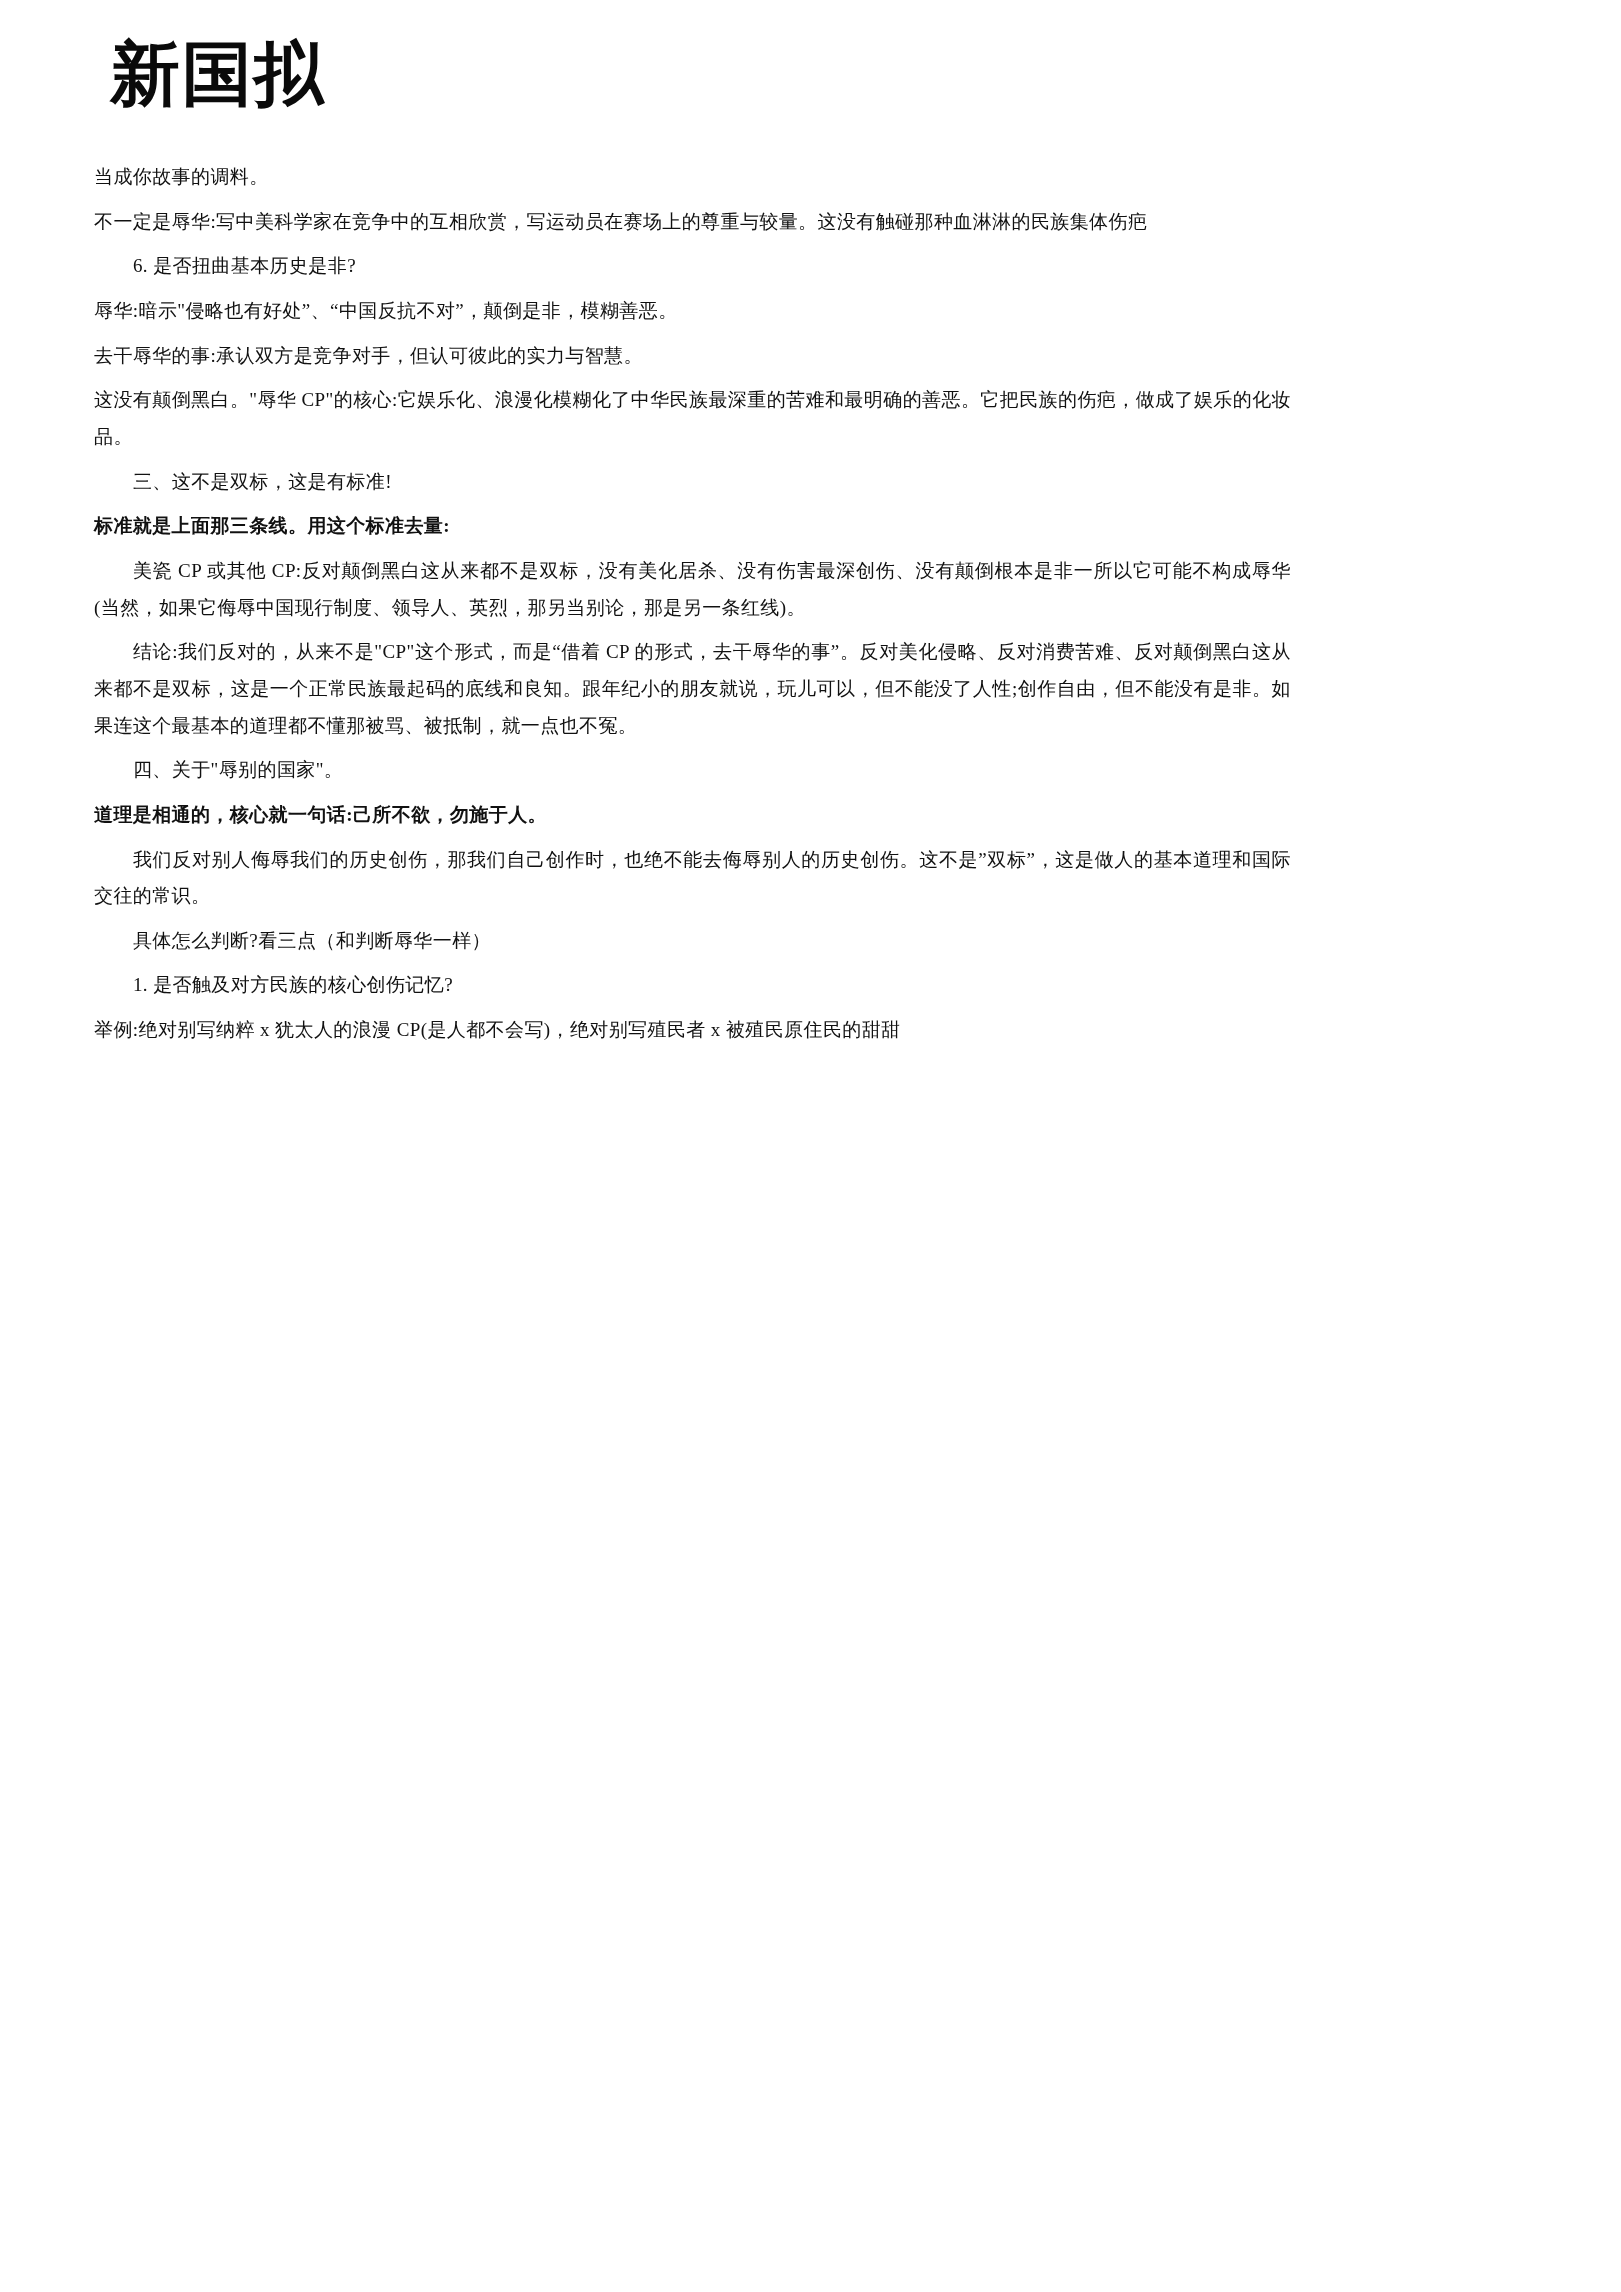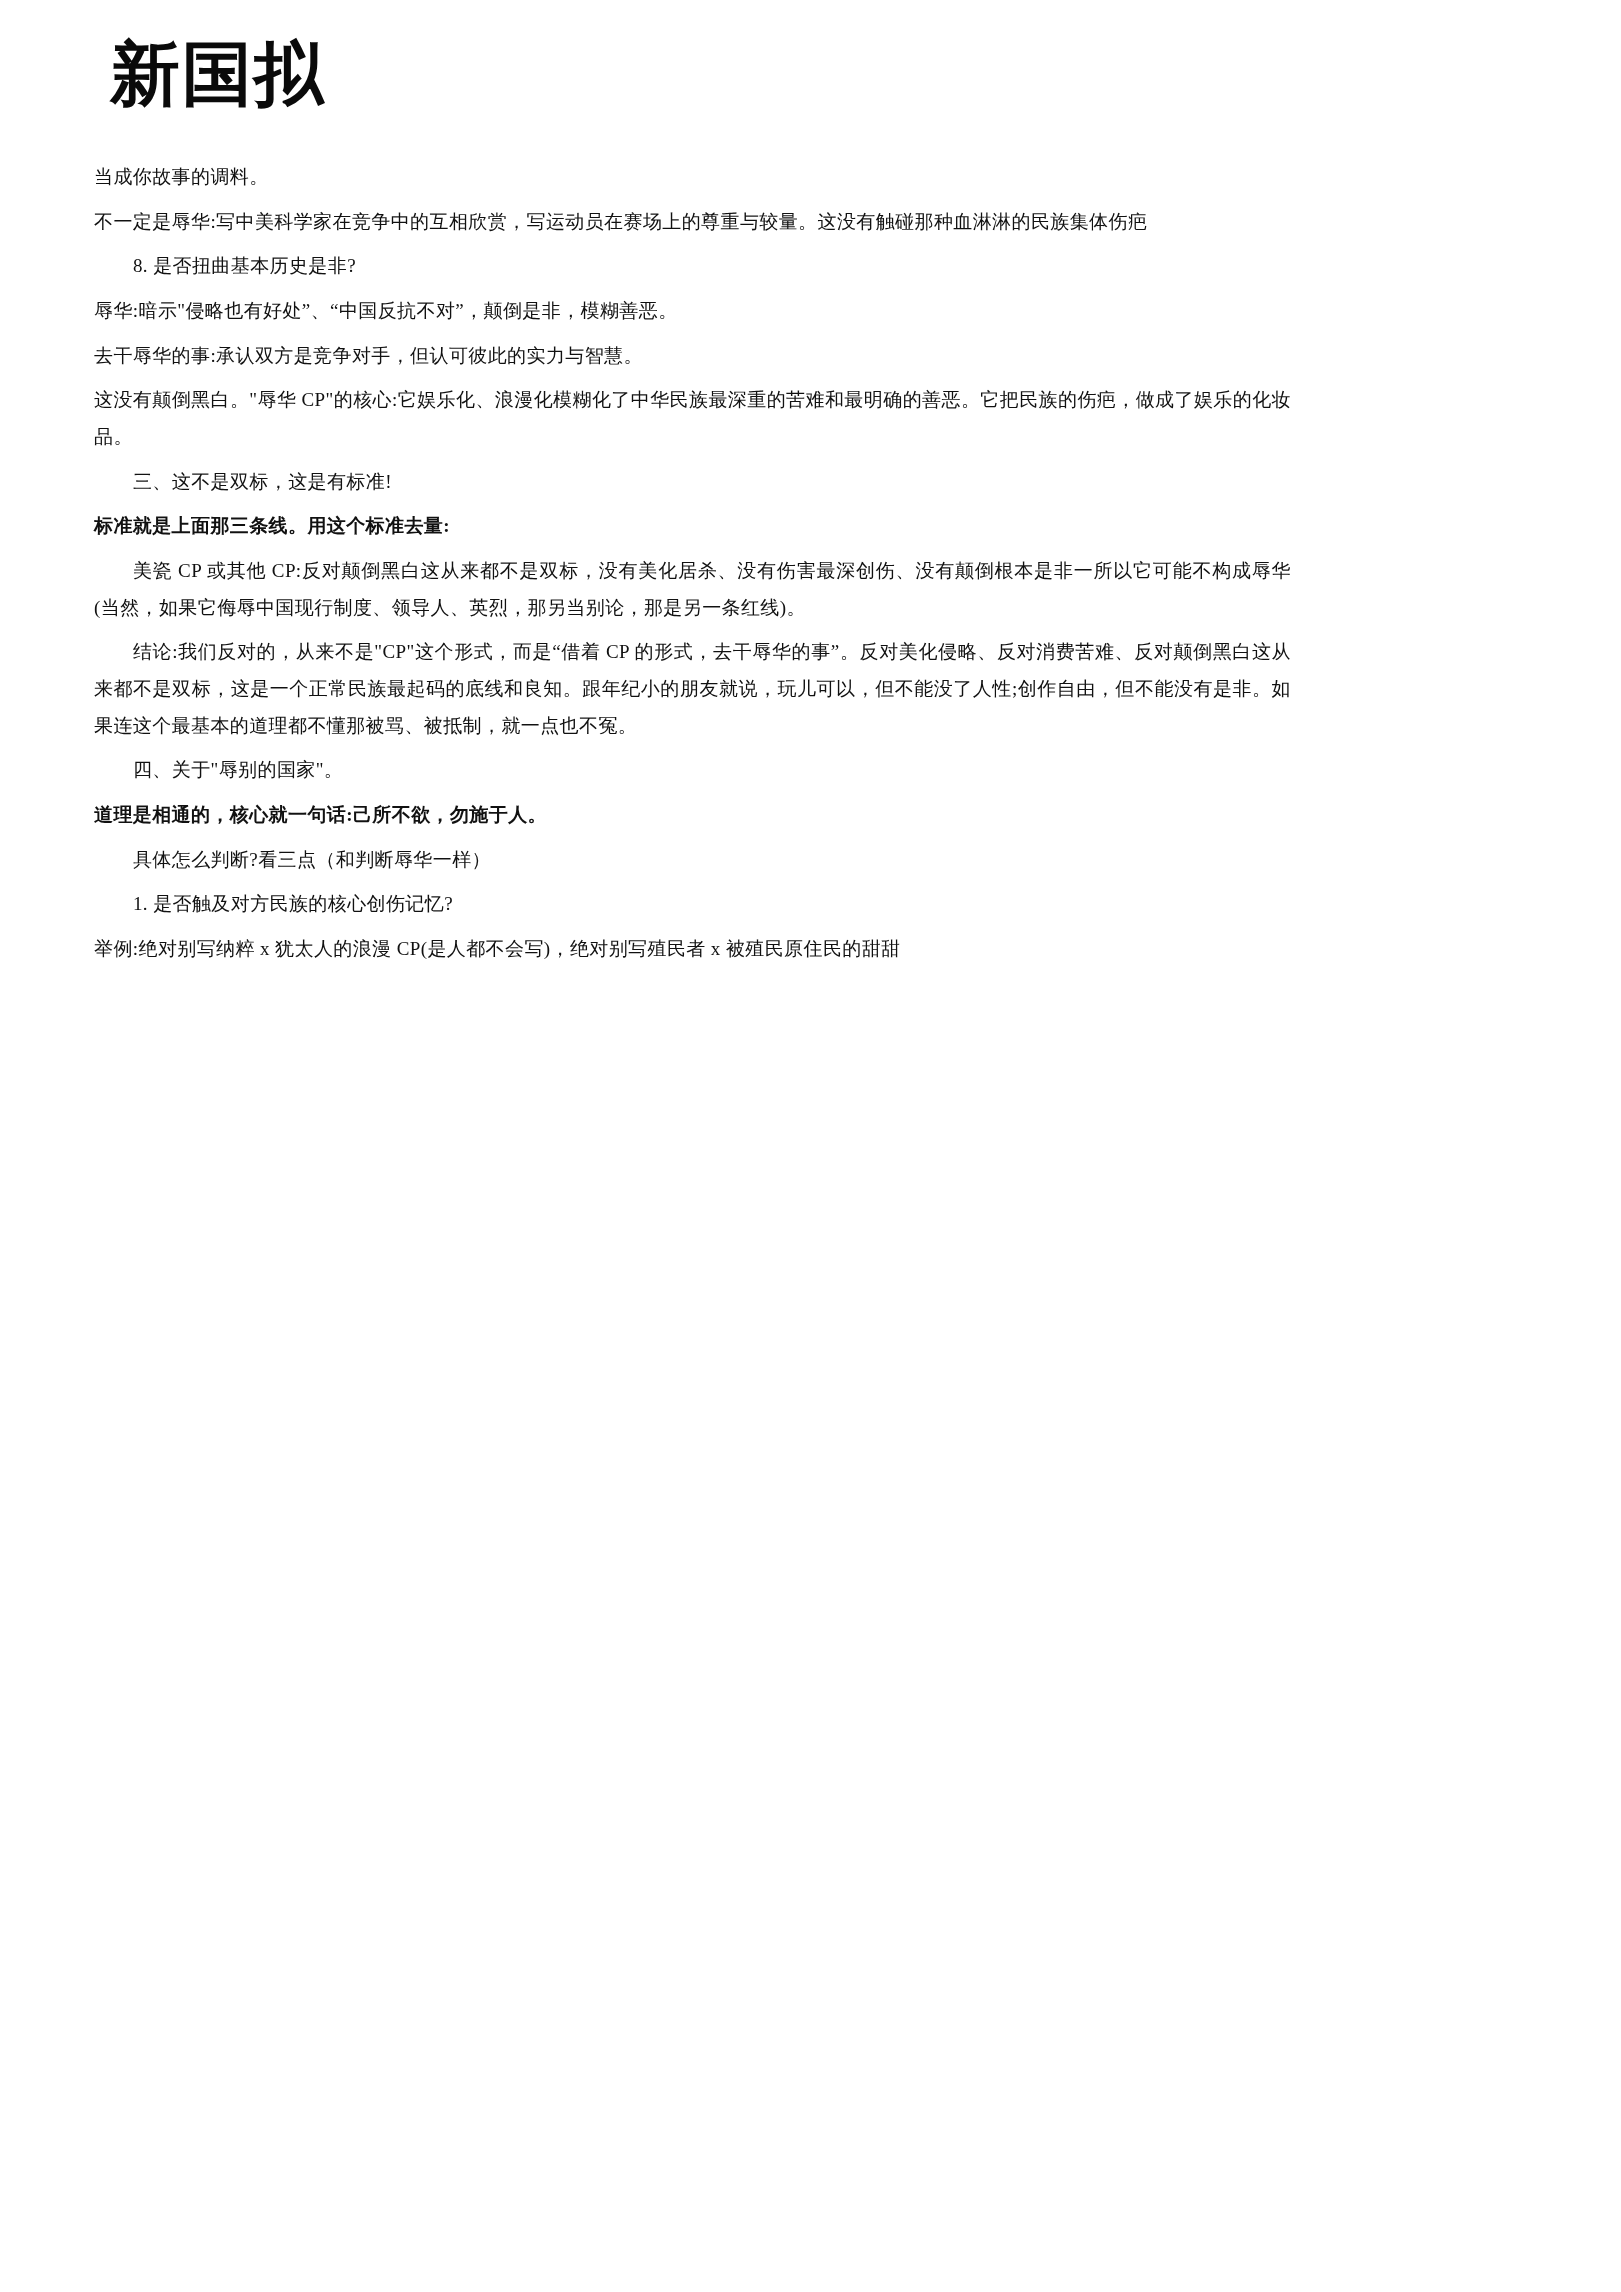--- a/index.html
+++ b/index.html
@@ -49,29 +49,30 @@
 </head>
 <body>
 
 <div class="page">
 
   <div class="doc-title">新国拟</div>
 
   <div class="body-block">
     <p>当成你故事的调料。</p>
     <p>不一定是辱华:写中美科学家在竞争中的互相欣赏，写运动员在赛场上的尊重与较量。这没有触碰那种血淋淋的民族集体伤疤</p>
-    <p class="indent">8. 是否扭曲基本历史是非?</p>
+    <p class="indent">6. 是否扭曲基本历史是非?</p>
     <p>辱华:暗示"侵略也有好处”、“中国反抗不对”，颠倒是非，模糊善恶。</p>
     <p>去干辱华的事:承认双方是竞争对手，但认可彼此的实力与智慧。</p>
     <p>这没有颠倒黑白。"辱华 CP"的核心:它娱乐化、浪漫化模糊化了中华民族最深重的苦难和最明确的善恶。它把民族的伤疤，做成了娱乐的化妆品。</p>
     <p class="indent">三、这不是双标，这是有标准!</p>
     <p class="bold">标准就是上面那三条线。用这个标准去量:</p>
     <p class="indent">美瓷 CP 或其他 CP:反对颠倒黑白这从来都不是双标，没有美化居杀、没有伤害最深创伤、没有颠倒根本是非一所以它可能不构成辱华(当然，如果它侮辱中国现行制度、领导人、英烈，那另当别论，那是另一条红线)。</p>
     <p class="indent">结论:我们反对的，从来不是"CP"这个形式，而是“借着 CP 的形式，去干辱华的事”。反对美化侵略、反对消费苦难、反对颠倒黑白这从来都不是双标，这是一个正常民族最起码的底线和良知。跟年纪小的朋友就说，玩儿可以，但不能没了人性;创作自由，但不能没有是非。如果连这个最基本的道理都不懂那被骂、被抵制，就一点也不冤。</p>
     <p class="indent">四、关于"辱别的国家"。</p>
     <p class="bold">道理是相通的，核心就一句话:己所不欲，勿施于人。</p>
+    <p class="indent">我们反对别人侮辱我们的历史创伤，那我们自己创作时，也绝不能去侮辱别人的历史创伤。这不是”双标”，这是做人的基本道理和国际交往的常识。</p>
     <p class="indent">具体怎么判断?看三点（和判断辱华一样）</p>
     <p class="indent">1. 是否触及对方民族的核心创伤记忆?</p>
     <p>举例:绝对别写纳粹 x 犹太人的浪漫 CP(是人都不会写)，绝对别写殖民者 x 被殖民原住民的甜甜</p>
   </div>
 
 </div>
 
 
 </body></html>

